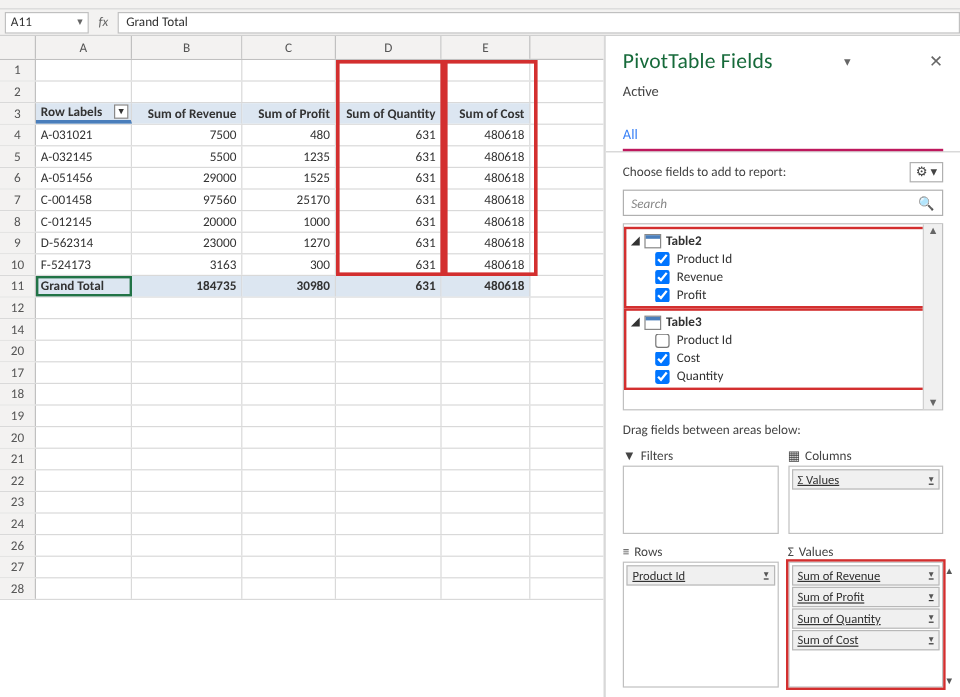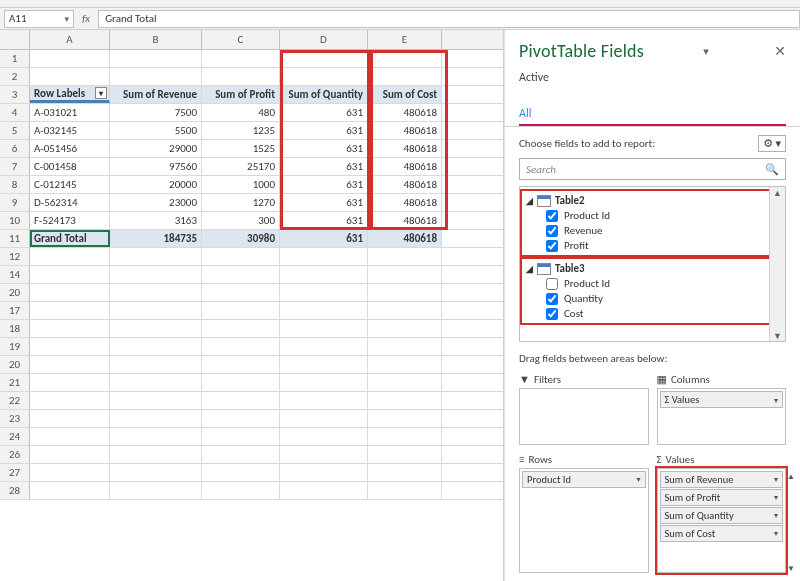--- a/index.html
+++ b/index.html
@@ -49,21 +49,21 @@
 .tbl.redboxed{ outline:2px solid #d32f2f;}
 .tbl-head{ font-weight:600; font-size:11px; display:flex; align-items:center; gap:4px; padding:1px 2px;}
 .tbl-head .icon{ width:14px; height:12px; background:#fff; border:1px solid #888; position:relative;}
 .tbl-head .icon::before{content:""; position:absolute; top:0;left:0;right:0;height:3px;background:#4a7ebb;}
 .fld { display:flex; align-items:center; gap:6px; padding:1px 0 1px 22px; font-size:11px;}
 .fld input{ width:12px; height:12px;}
 .dragmsg { padding:10px 14px 6px; font-size:11px; color:#444;}
 .zones { display:grid; grid-template-columns:1fr 1fr; grid-template-rows:auto auto; gap:6px 8px; padding:0 14px 8px; flex:1;}
 .zone { display:flex; flex-direction:column; }
 .zone-head { font-size:11px; color:#444; display:flex; align-items:center; gap:4px; padding:2px 0;}
-.zone-body { border:1px solid #c0c0c0; background:#fff; min-height:28px; flex:1; padding:2px; display:flex; flex-direction:column; gap:1px;}
+.zone-body { border:1px solid #c0c0c0; background:#fff; min-height:28px; flex:1; padding:2px; display:flex; flex-direction:column; gap:1px;text-decoration:underline;}
 .ztag { background:#f0f0f0; border:1px solid #b8b8b8; font-size:10.5px; padding:1px 4px; display:flex; justify-content:space-between; align-items:center;}
 .ztag .chev{font-size:8px; color:#555;}
 .zone.values{position:relative;}
 .zone.values .zone-body{ outline:2px solid #d32f2f;}
 .zone.values .minibar{ position:absolute; right:-11px; top:20px; bottom:0; width:10px; display:flex; flex-direction:column; justify-content:space-between; font-size:8px; color:#555;}
 </style>
 </head>
 <body>
 
 <div class="topbar"></div>
@@ -339,25 +339,25 @@
               <span style="font-size:9px;">◢</span>
               <span class="icon"></span>
               <span>Table3</span>
             </div>
             <div class="fld">
               <input type="checkbox" style="">
               <span>Product Id</span>
             </div>
             <div class="fld">
               <input type="checkbox" checked="" style="">
+              <span>Cost</span>
+            </div>
+            <div class="fld">
+              <input type="checkbox" checked="" style="">
               <span>Quantity</span>
-            </div>
-            <div class="fld">
-              <input type="checkbox" checked="" style="">
-              <span>Cost</span>
             </div>
           </div>
         </div>
       <div class="scroll">
           <span>▲</span>
           <span>▼</span>
         </div>
     </div>
     <div class="dragmsg">Drag fields between areas below:</div>
     <div class="zones">

